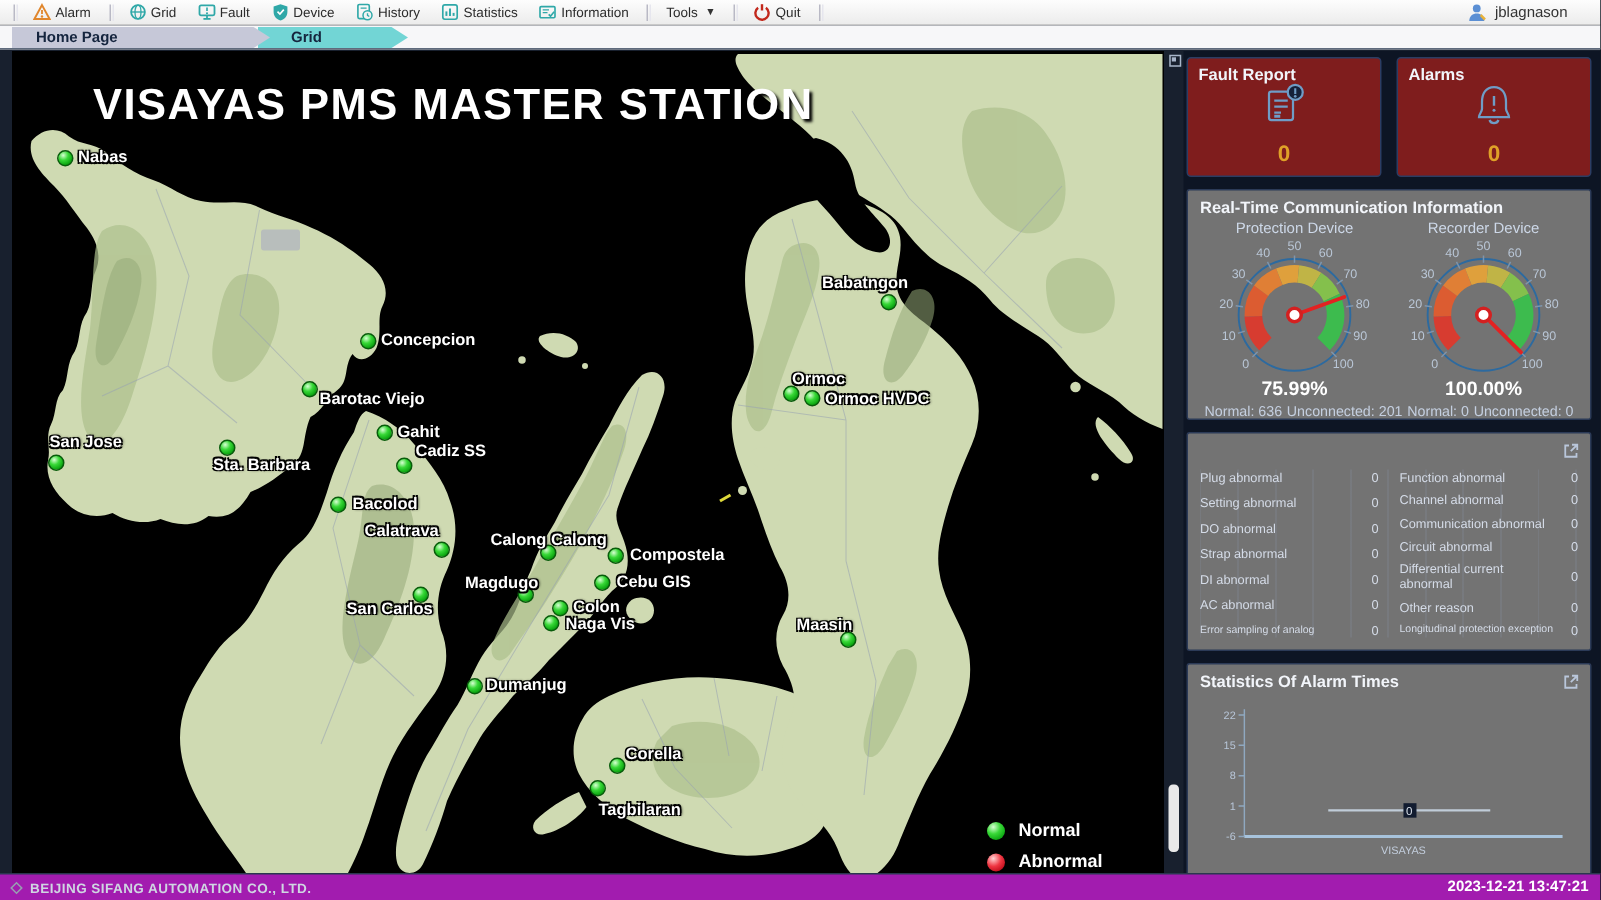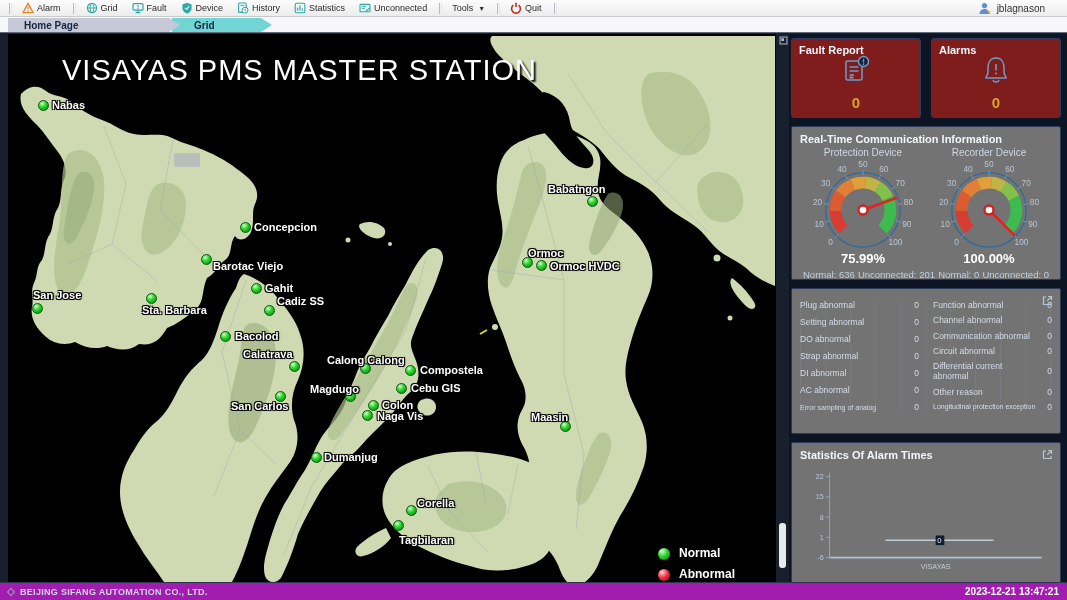--- a/index.html
+++ b/index.html
@@ -25,21 +25,21 @@
   .tab { position:relative; display:flex; align-items:center; font-size:10px; font-weight:bold;
          color:#15253e; padding:0 14px 0 16px; margin-top:1px;
          clip-path:polygon(0 0, calc(100% - 11px) 0, 100% 50%, calc(100% - 11px) 100%, 0 100%); }
   .tab-home { background:#c6c8d8; width:172px; z-index:2; }
   .tab-grid { background:#72d5d5; width:100px; margin-left:-8px; padding-left:22px; z-index:1; }
 
   
   .content { position:absolute; top:34px; left:0; right:0; bottom:18px; background:#18202e; display:flex; }
 
   .map { position:relative; margin-left:8px; width:768px; height:548px; background:#000; overflow:hidden; flex:none; }
-  .map-title { position:absolute; left:54px; top:20px; font-size:29px; font-weight:400;
+  .map-title { position:absolute; left:54px; top:20px; font-size:29px; font-weight:700;
                letter-spacing:1px; color:#fff; text-shadow:2px 2px 2px #000; white-space:nowrap; }
   .st-dot { position:absolute; width:11px; height:11px; border-radius:50%;
             border:1px solid #085c0b; margin:-6px 0 0 -6px;
             background:radial-gradient(circle at 35% 28%, #d6ffd2 0%, #38d837 38%, #0ea813 72%, #077a0c 100%); }
   .st-label { position:absolute; font-size:11px; font-weight:bold; color:#fff; white-space:nowrap;
               text-shadow:1px 1px 0 #000,-1px 1px 0 #000,1px -1px 0 #000,-1px -1px 0 #000,1px 0 2px #000; }
   .legend { position:absolute; left:650px; top:512px; display:flex; flex-direction:column; gap:7px; }
   .legend-row { display:flex; align-items:flex-end; gap:9px; }
   .legend-dot { width:12px; height:12px; border-radius:50%; }
   .legend-label { font-size:12px; font-weight:bold; color:#fff; text-shadow:1px 1px 1px #000; }
@@ -65,21 +65,21 @@
 
   .box-comm { height:154px; flex:none; }
   .gauges { display:flex; justify-content:space-around; margin-top:2px; }
   .gauge-block { display:flex; flex-direction:column; align-items:center; width:122px; }
   .gauge-title { font-size:10px; color:#cdd8e8; margin-bottom:1px; }
   .gauge-value { font-size:13px; font-weight:bold; color:#fff; margin-top:-6px; }
   .conn-row { display:flex; justify-content:space-between; padding:0 3px; margin-top:3px;
               font-size:9.5px; color:#c4cfe0; white-space:nowrap; }
 
   .box-reasons { height:146px; flex:none; }
-  .reason-body { display:flex; gap:14px; margin-top:5px; height:112px;
+  .reason-body { display:flex; gap:14px; margin-top:18px; height:112px;
      background-image:repeating-linear-gradient(90deg, rgba(150,170,205,0.12) 0 1px, transparent 1px 25px); }
   .reason-col { flex:1; display:flex; flex-direction:column; justify-content:space-between; }
   .reason-row { display:flex; justify-content:space-between; font-size:8.5px; color:#d5dce8; align-items:center; }
   .reason-row:last-child { font-size:7px; }
   .rv { min-width:12px; text-align:right; font-size:8.5px; }
 
   .box-stats { flex:1; }
   .stat-chart { margin-top:6px; width:100%; }
 
   
@@ -149,21 +149,21 @@
         </svg>
       <span>Statistics</span>
     </div>
     <div class="tb-item">
       <svg width="12" height="12">
           <rect x="1" y="2.4" width="10" height="7.4" rx="0.8" fill="none" stroke="#2fa8a8" stroke-width="1.1"></rect>
           <line x1="2.8" y1="4.6" x2="7" y2="4.6" stroke="#2fa8a8" stroke-width="0.9"></line>
           <line x1="2.8" y1="6.4" x2="6" y2="6.4" stroke="#2fa8a8" stroke-width="0.9"></line>
           <path d="M6.8 7.6 L8 8.8 L10.4 5.8" fill="none" stroke="#2fa8a8" stroke-width="1.1"></path>
         </svg>
-      <span>Unconnected</span>
+      <span>Information</span>
     </div>
     <div class="tb-sep"></div>
     <div class="tb-item">
       <span>Tools</span>
       <span class="caret">▼</span>
     </div>
     <div class="tb-sep"></div>
     <div class="tb-item">
       <svg width="12" height="12">
           <path d="M3.4 3.2 A4.4 4.4 0 1 0 8.6 3.2" fill="none" stroke="#c2281c" stroke-width="1.6"></path>

